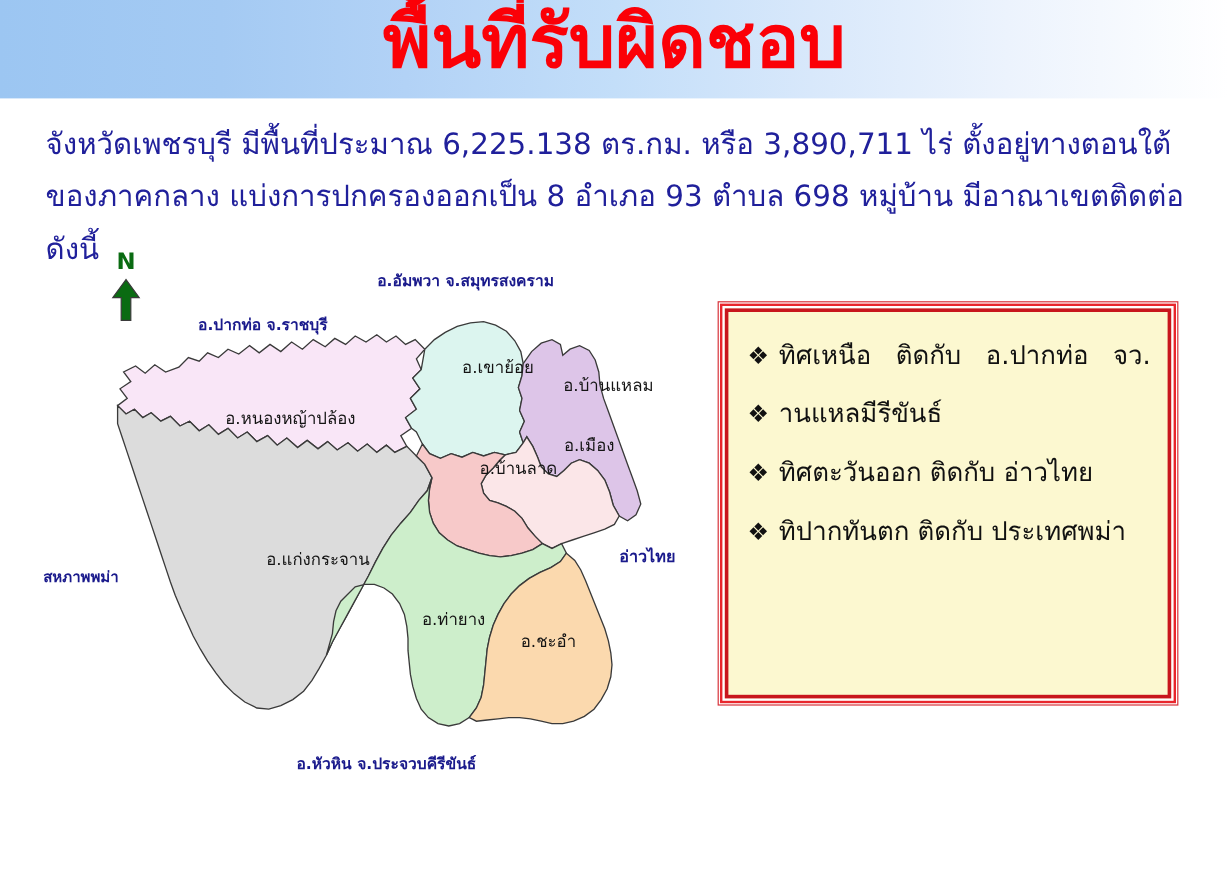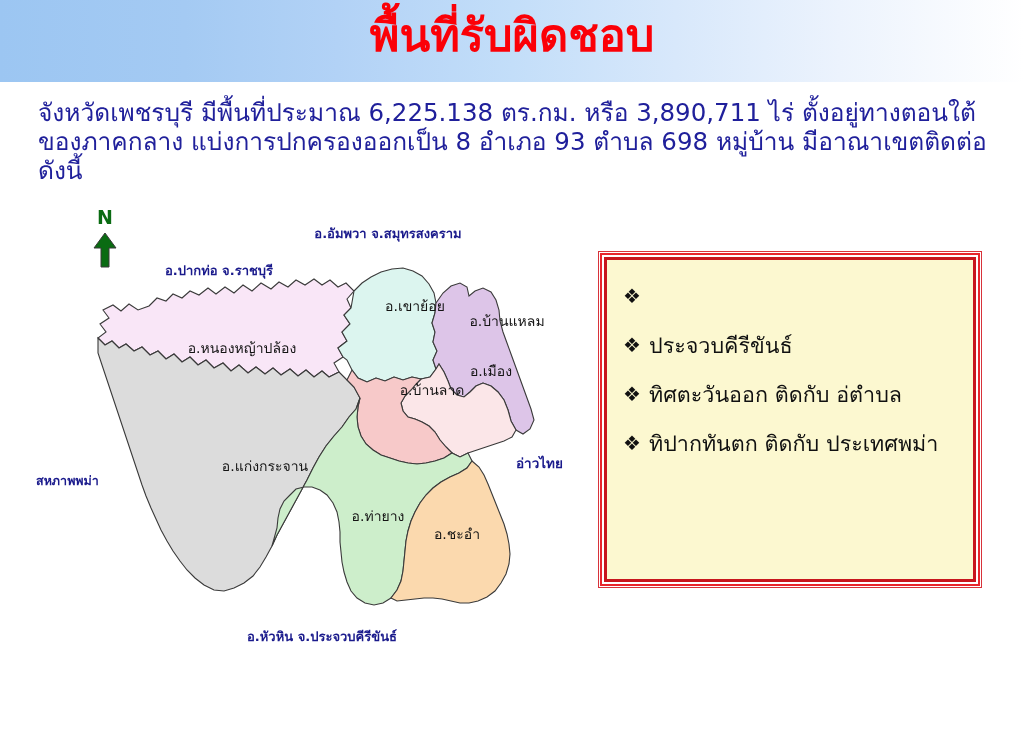--- a/index.html
+++ b/index.html
@@ -30,36 +30,36 @@
         #ecf3fd 82%,
         #ffffff 100%);
   }
   #page-title {
     position: absolute;
     left: 0;
     top: 4px;
     width: 1024px;
     text-align: center;
     color: #fb0007;
-    font-size: 45px;
+    font-size: 61px;
     font-weight: bold;
     letter-spacing: 0px;
     line-height: 64px;
     white-space: nowrap;
   }
 
   
   #intro-paragraph {
     position: absolute;
     left: 38px;
     top: 98px;
     width: 960px;
     color: #20209b;
     font-size: 24.5px;
-    line-height: 29px;
+    line-height: 44px;
     font-weight: normal;
   }
 
   
   #map-figure {
     position: absolute;
     left: 20px;
     top: 205px;
     width: 580px;
     height: 455px;
@@ -228,34 +228,35 @@
     <text class="map-label-inside" x="358" y="316" text-anchor="middle" font-size="14">อ.ท่ายาง</text>
     <text class="map-label-inside" x="437" y="334" text-anchor="middle" font-size="14">อ.ชะอำ</text>
   </svg>
 </div>
 
 <div id="boundary-box" style="background: rgb(252, 248, 208); border-color: rgb(200, 22, 29);">
 
   <div class="bullet-row">
     <span class="bullet-mark">❖</span>
     <span class="bullet-text">
-    </span>
-  </div>
-
-  <div class="bullet-row">
-    <span class="bullet-mark">❖</span>
-    <span class="bullet-text">
-      <span>ประจวบคีรีขันธ์</span>
-    </span>
-  </div>
-
-  <div class="bullet-row">
-    <span class="bullet-mark">❖</span>
-    <span class="bullet-text">
-      <span>ทิศตะวันออก ติดกับ อ่ตำบล</span>
+      <span class="just">ทิศเหนือ ติดกับ อ.ปากท่อ จว.</span>
+    </span>
+  </div>
+
+  <div class="bullet-row">
+    <span class="bullet-mark">❖</span>
+    <span class="bullet-text">
+      <span>านแหลมีรีขันธ์</span>
+    </span>
+  </div>
+
+  <div class="bullet-row">
+    <span class="bullet-mark">❖</span>
+    <span class="bullet-text">
+      <span>ทิศตะวันออก ติดกับ อ่าวไทย</span>
     </span>
   </div>
 
   <div class="bullet-row">
     <span class="bullet-mark">❖</span>
     <span class="bullet-text">
       <span>ทิปากทันตก ติดกับ ประเทศพม่า</span>
     </span>
   </div>
 

